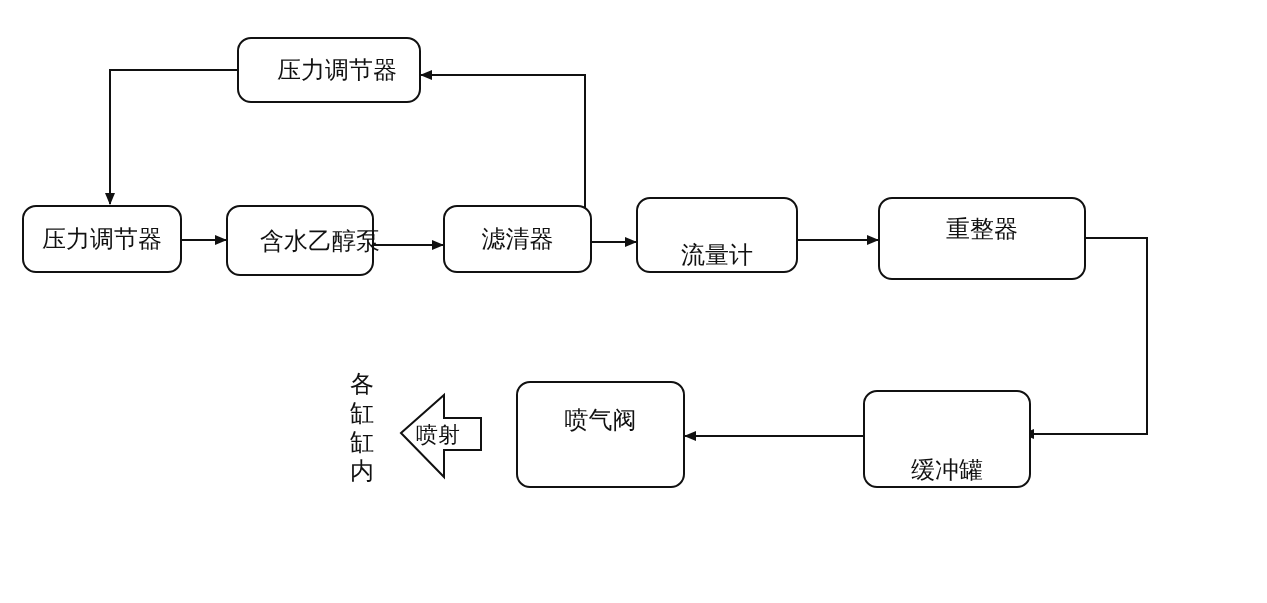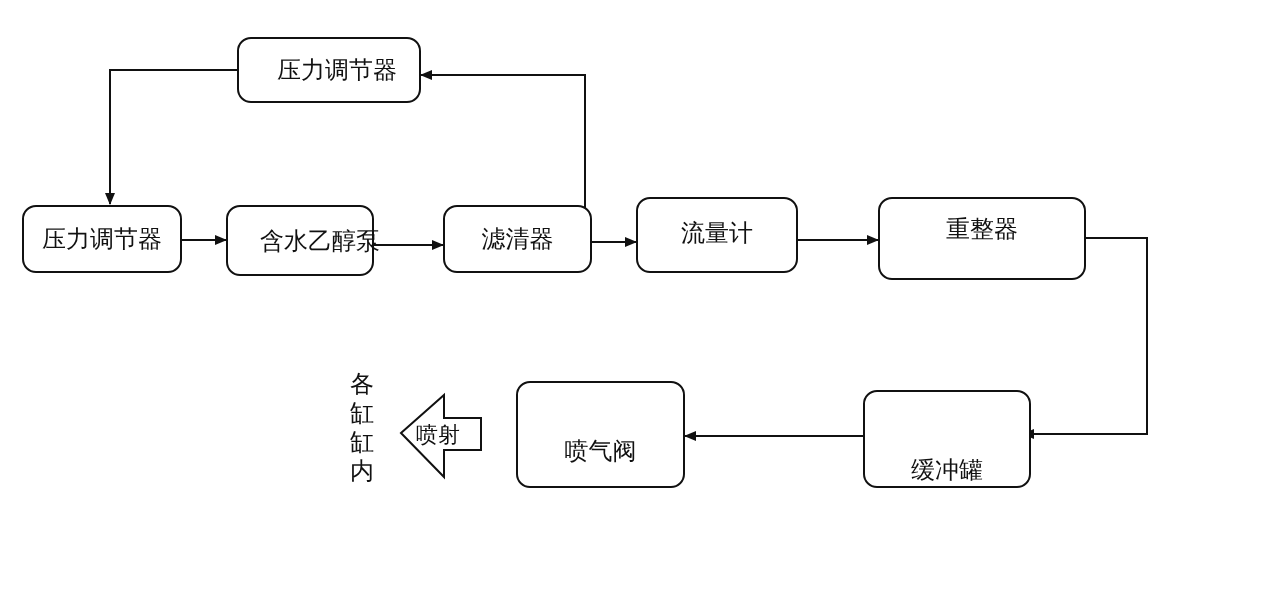--- a/index.html
+++ b/index.html
@@ -53,33 +53,33 @@
 </div>
 
 <div class="node" style="left:226px; top:205px; width:148px; height:71px;padding-left:40px;">
   <span>含水乙醇泵</span>
 </div>
 
 <div class="node" style="left:443px; top:205px; width:149px; height:68px;">
   <span>滤清器</span>
 </div>
 
-<div class="node" style="left:636px; top:197px; width:162px; height:76px; align-items:flex-start; padding-top:18px;">
+<div class="node" style="left:636px; top:197px; width:162px; height:76px; align-items:flex-end; padding-top:18px;">
   <span>流量计</span>
 </div>
 
 <div class="node top" style="left:878px; top:197px; width:208px; height:83px;">
   <span>重整器</span>
 </div>
 
 <div class="node" style="left:863px; top:390px; width:168px; height:98px;align-items:flex-end;">
   <span>缓冲罐</span>
 </div>
 
-<div class="node" style="left:516px; top:381px; width:169px; height:107px; align-items:flex-start; padding-top:52px;">
+<div class="node" style="left:516px; top:381px; width:169px; height:107px; align-items:flex-start; padding-top:21px;">
   <span>喷气阀</span>
 </div>
 
 <div class="arrowlbl" style="left:416px; top:420px;font-family:Liberation Serif, serif;">喷射</div>
 
 <div class="vtext" style="left:347px; top:370px;">
   <div>各</div>
   <div>缸</div>
   <div>缸</div>
   <div>内</div>

